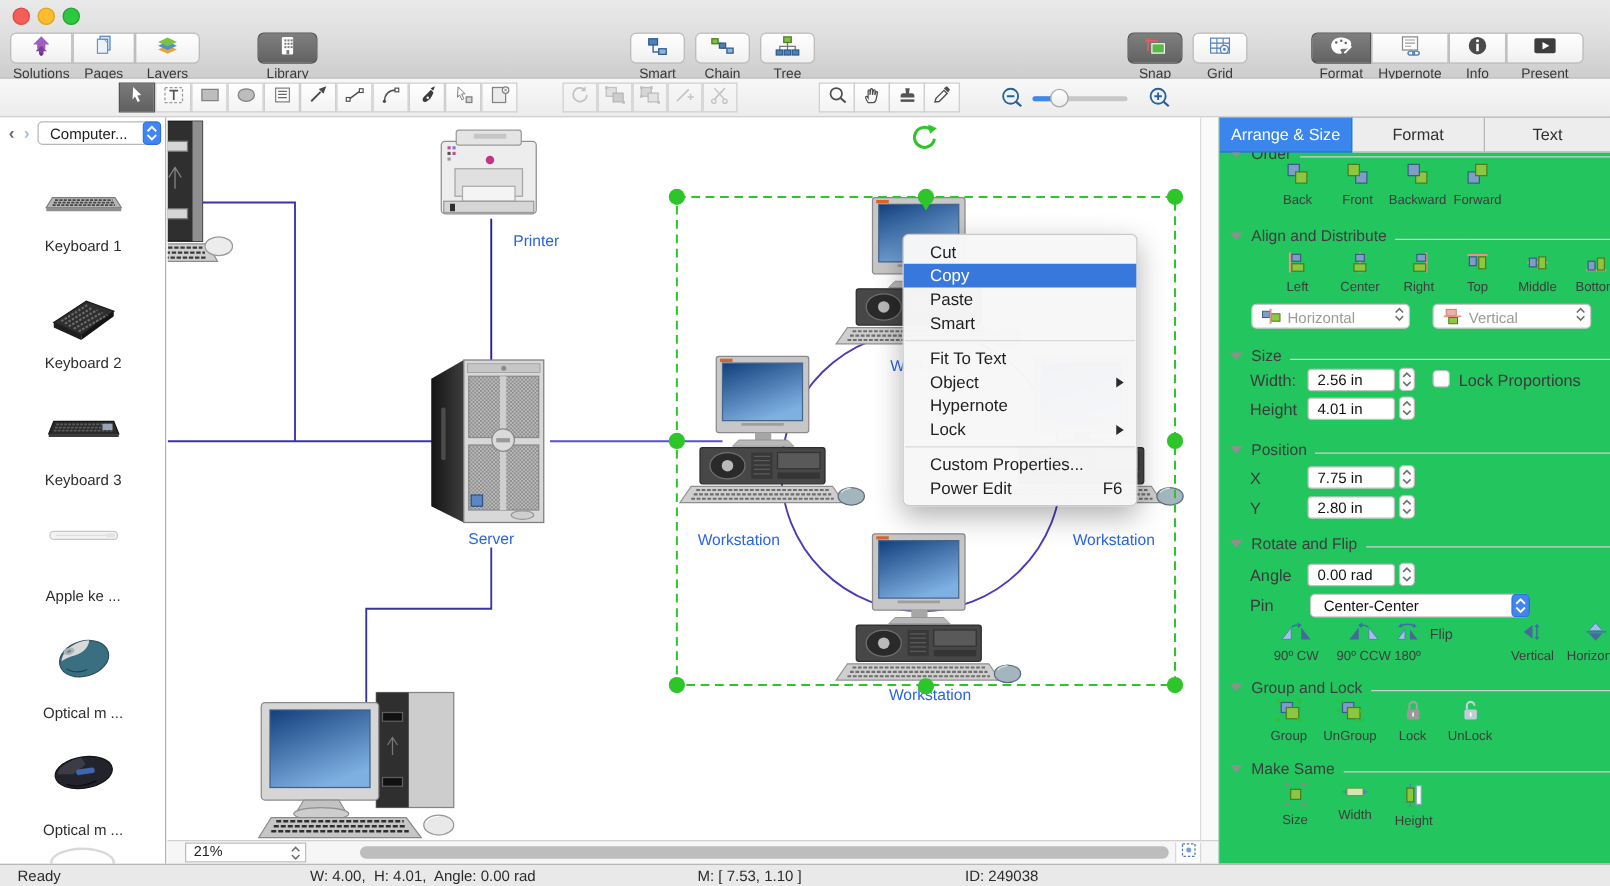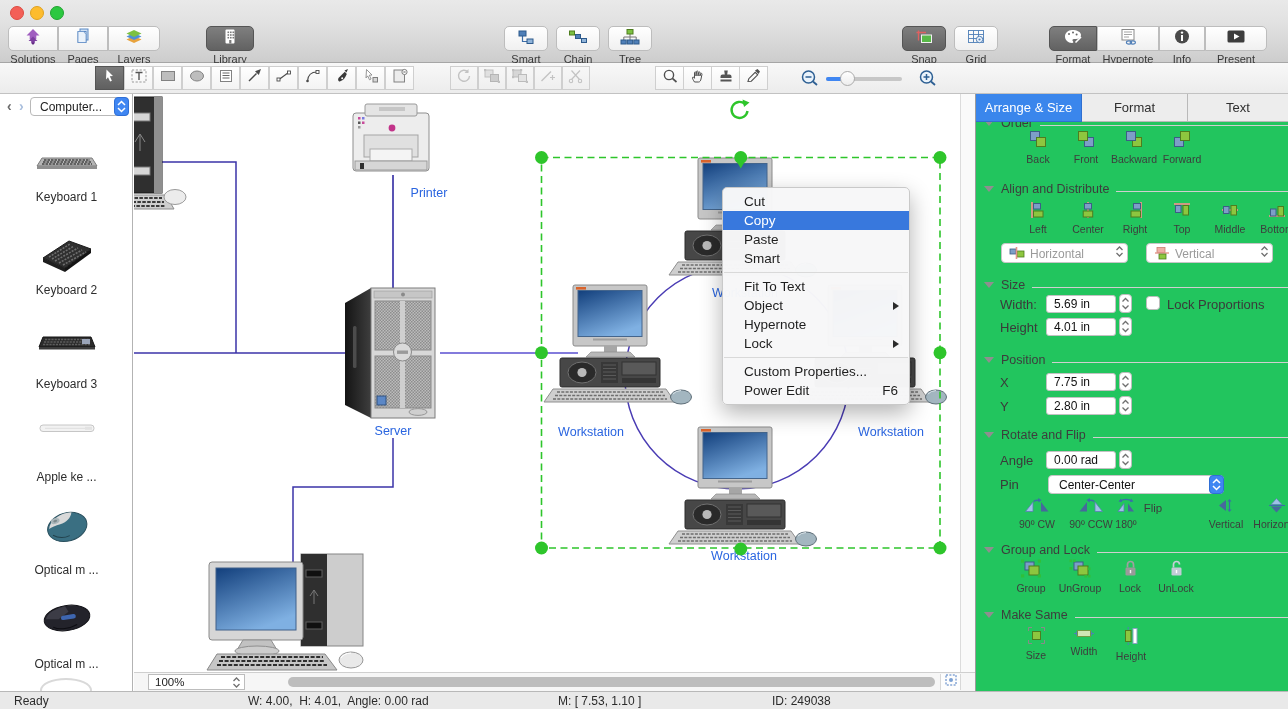--- a/index.html
+++ b/index.html
@@ -613,21 +613,21 @@
           <path d="M745 104a8 8 0 1 0 2.5 7" fill="none" stroke="#2ec52b" stroke-width="2.4"></path>
           <path d="M742.5 99.5l7 3-5.5 4.5z" fill="#2ec52b"></path>
         </g>
       </svg>
   </div>
 
   <div class="vscroll"></div>
 
   <div class="hscroll">
     <div class="zoomfield">
-      <span class="zv">100%</span>
+      <span class="zv">21%</span>
       <span class="zs"><svg width="11" height="15" viewBox="0 0 11 15">
             <path d="M2.5 6 5.5 3 8.5 6" fill="none" stroke="#707070" stroke-width="1.3"></path>
             <path d="M2.5 9 5.5 12 8.5 9" fill="none" stroke="#707070" stroke-width="1.3"></path>
           </svg></span>
     </div>
     <div class="hthumb"></div>
     <div class="fitbtn">
         <span><svg width="14" height="14" viewBox="0 0 14 14">
             <rect x="2" y="2" width="10" height="10" fill="none" stroke="#4a7ac0" stroke-dasharray="2 1.4"></rect>
             <circle cx="7" cy="7" r="2" fill="#7aa0d4"></circle>
@@ -768,21 +768,21 @@
             <path d="M2.5 9 5.5 12 8.5 9" fill="none" stroke="#707070" stroke-width="1.3"></path>
           </svg></span>
     </div>
 
     <div class="sec-head" style="top:183px">
         <span class="tri"></span>
         <span>Size</span>
         <span class="rule"></span>
       </div>
     <span class="f-label" style="left:24px;top:203px">Width:</span>
-    <div class="f-input" style="left:70px;top:201px">5.69 in</div>
+    <div class="f-input" style="left:70px;top:201px">2.56 in</div>
     <span class="f-step" style="left:143px;top:200px"><svg width="13" height="19" viewBox="0 0 13 19">
           <rect x="0.5" y="0.5" width="12" height="18" rx="3.5" fill="#fff" stroke="#bdbdbd"></rect>
           <path d="M3.5 7.5 6.5 4.5 9.5 7.5" fill="none" stroke="#707070" stroke-width="1.3"></path>
           <path d="M3.5 11.5 6.5 14.5 9.5 11.5" fill="none" stroke="#707070" stroke-width="1.3"></path>
         </svg></span>
     <div class="chkbox" style="left:170px;top:202px"></div>
     <span class="f-label" style="left:191px;top:203px">Lock Proportions</span>
     <span class="f-label" style="left:24px;top:226px">Height</span>
     <div class="f-input" style="left:70px;top:224px">4.01 in</div>
     <span class="f-step" style="left:143px;top:223px"><svg width="13" height="19" viewBox="0 0 13 19">

